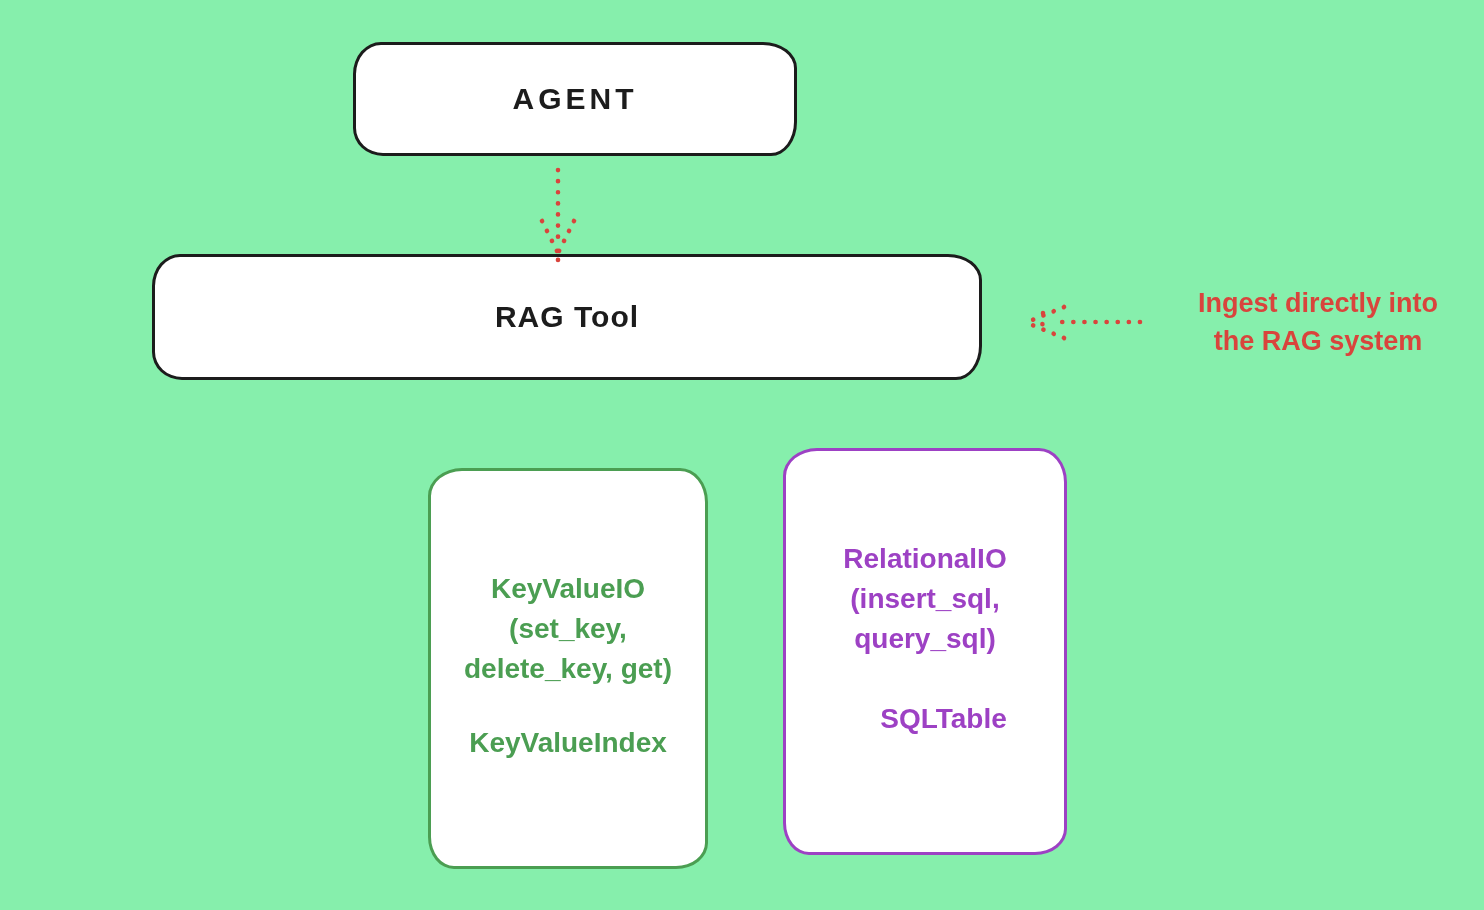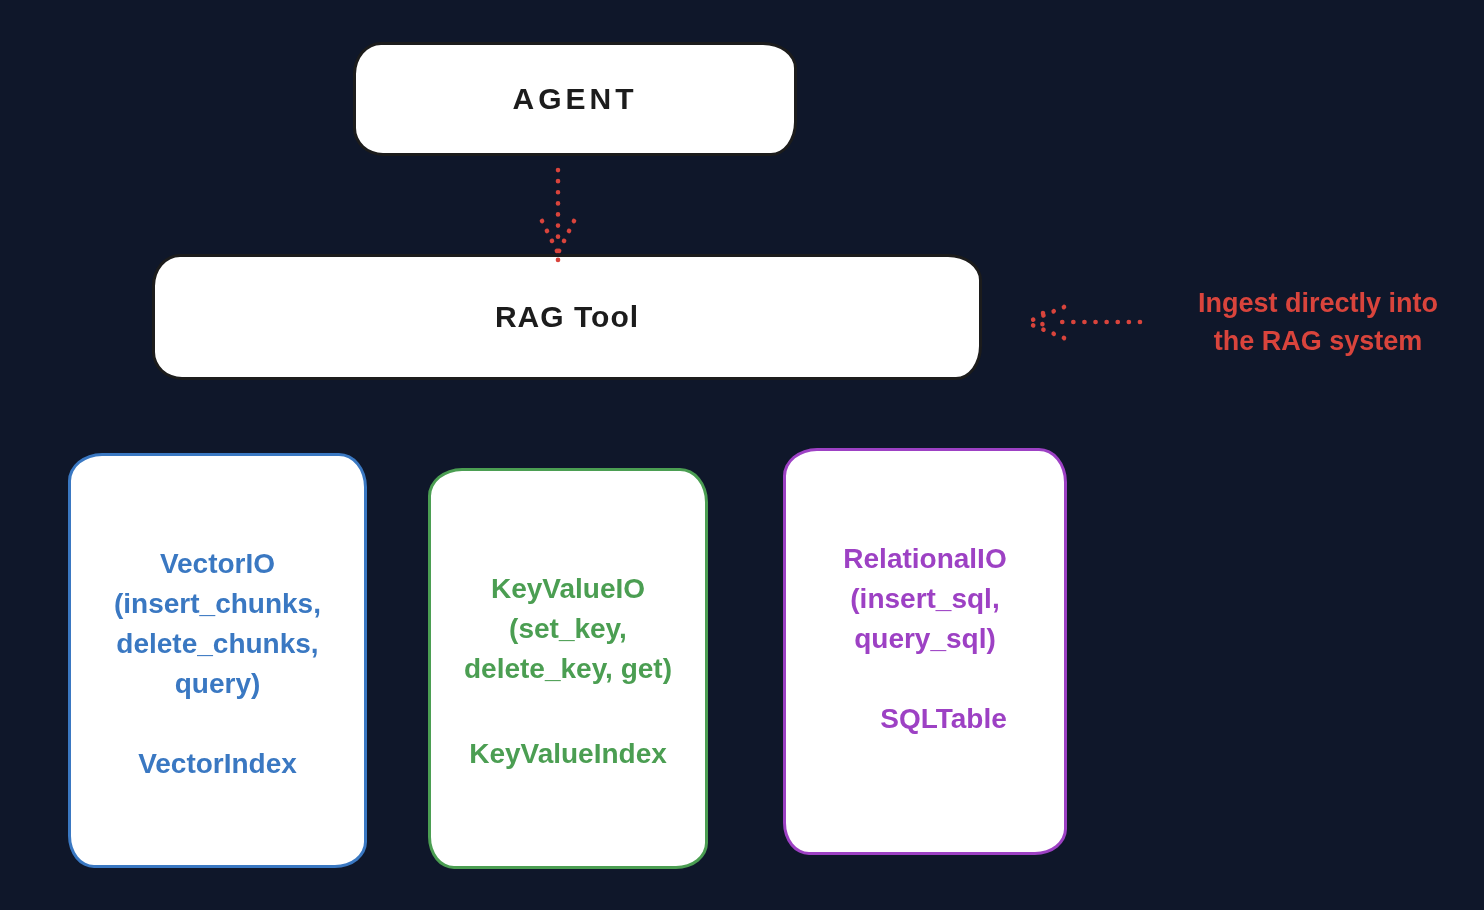--- a/index.html
+++ b/index.html
@@ -5,21 +5,21 @@
   html, body {
     margin: 0;
     padding: 0;
     background: #ffffff;
     font-family: "Liberation Sans", sans-serif;
   }
   .canvas {
     position: relative;
     width: 1484px;
     height: 910px;
-    background: #0f172a;
+    background: #86efac;
     overflow: hidden;
   }
   .node {
     position: absolute;
     background: #ffffff;
     box-sizing: border-box;
     display: flex;
     align-items: center;
     justify-content: center;
     text-align: center;
@@ -56,21 +56,21 @@
     color: #3a78c2;
     padding-top: 88px;
   }
   #vector-box .index-label { margin-top: 40px; }
   #keyvalue-box {
     left: 428px; top: 468px; width: 280px; height: 401px;
     border: 3px solid #4b9e52;
     color: #4b9e52;
     padding-top: 98px;
   }
-  #keyvalue-box .index-label { margin-top: 45px; text-align: center; }
+  #keyvalue-box .index-label { margin-top: 34px; text-align: center; }
   #relational-box {
     left: 783px; top: 448px; width: 284px; height: 407px;
     border: 3px solid #9d41c4;
     color: #9d41c4;
     padding-top: 88px;
   }
   #relational-box .index-label { margin-top: 40px; margin-left: 37px; }
 
   
   .annotation {
@@ -108,27 +108,20 @@
 
   <div class="node black" id="ragtool-box">
     <span>RAG Tool</span>
   </div>
 
   <div class="annotation">
     <div>Ingest directly into</div>
     <div>the RAG system</div>
   </div>
 
-  <div class="node backend" id="vector-box">
-    <div>VectorIO</div>
-    <div>(insert_chunks,</div>
-    <div>delete_chunks,</div>
-    <div>query)</div>
-    <div class="index-label">VectorIndex</div>
-  </div>
 
   <div class="node backend" id="keyvalue-box">
     <div>KeyValueIO</div>
     <div>(set_key,</div>
     <div>delete_key, get)</div>
     <div class="index-label">KeyValueIndex</div>
   </div>
 
   <div class="node backend" id="relational-box">
     <div>RelationalIO</div>

